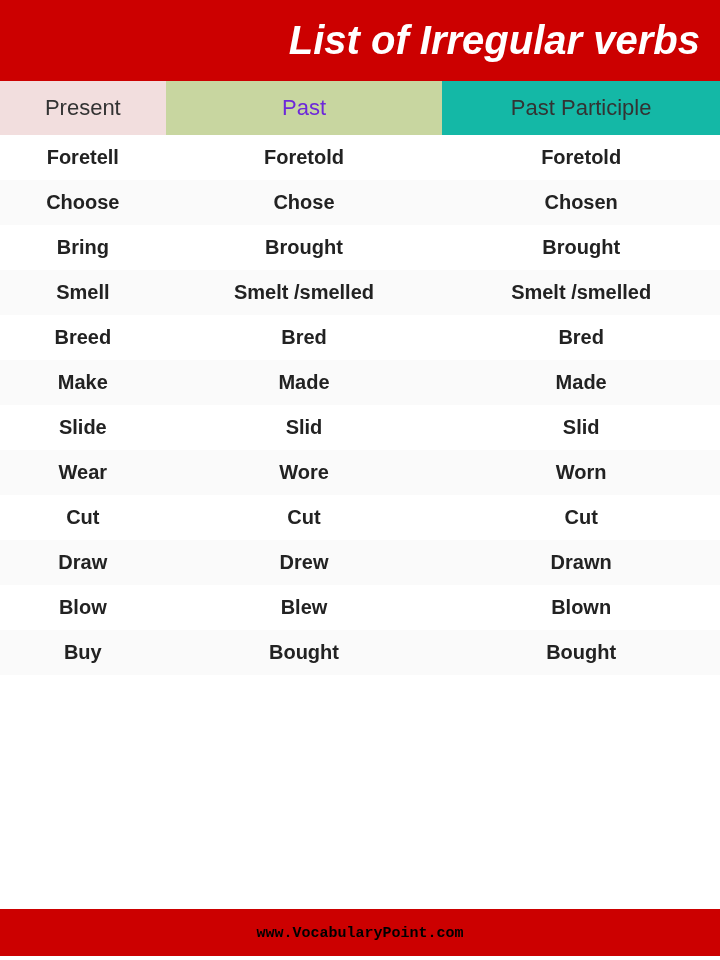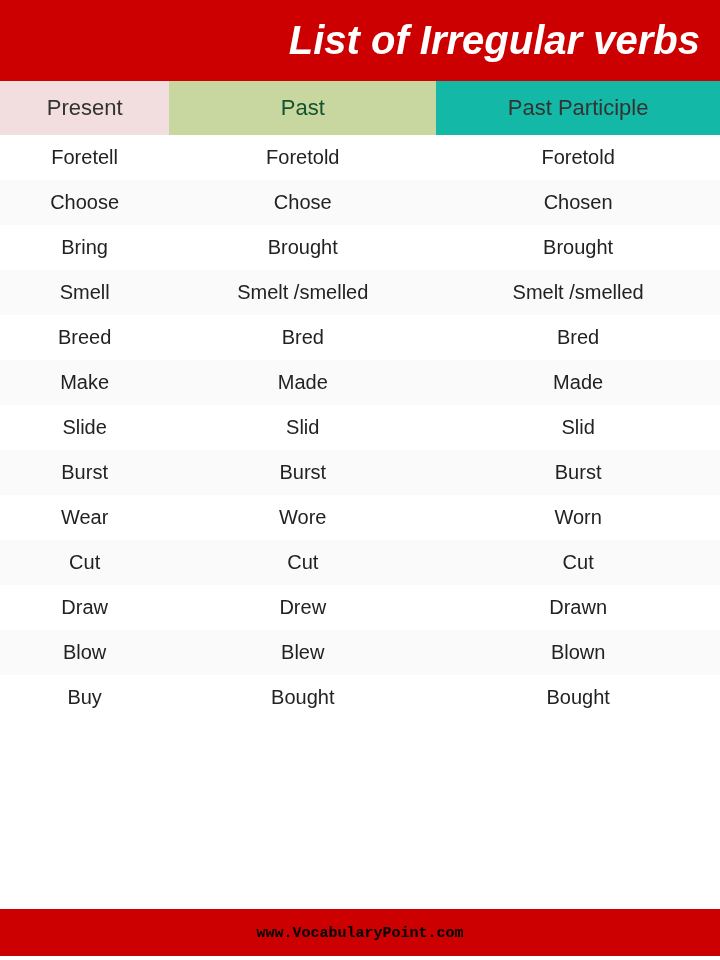--- a/index.html
+++ b/index.html
@@ -61,34 +61,35 @@
       text-align: center;
     }
 
     thead tr th:nth-child(1) {
       background-color: #f2dede;
       color: #333;
     }
 
     thead tr th:nth-child(2) {
       background-color: #c8d6a0;
-      color: #14532d;
+      color: #6d28d9;
     }
 
     thead tr th:nth-child(3) {
       background-color: #14b8a6;
       color: #333;
     }
 
     tbody tr td {
       padding: 11px 10px;
       text-align: center;
       font-size: 20px;
       color: #222;
       background: #ffffff;
+      font-weight: bold;
     }
 
     tbody tr:nth-child(even) td {
       background: #fafafa;
     }
 
     .footer {
       background-color: #cc0000;
       padding: 14px 20px;
       text-align: center;
@@ -168,25 +169,20 @@
             <td>Make</td>
             <td>Made</td>
             <td>Made</td>
           </tr>
           <tr>
             <td>Slide</td>
             <td>Slid</td>
             <td>Slid</td>
           </tr>
           <tr>
-            <td>Burst</td>
-            <td>Burst</td>
-            <td>Burst</td>
-          </tr>
-          <tr>
             <td>Wear</td>
             <td>Wore</td>
             <td>Worn</td>
           </tr>
           <tr>
             <td>Cut</td>
             <td>Cut</td>
             <td>Cut</td>
           </tr>
           <tr>

